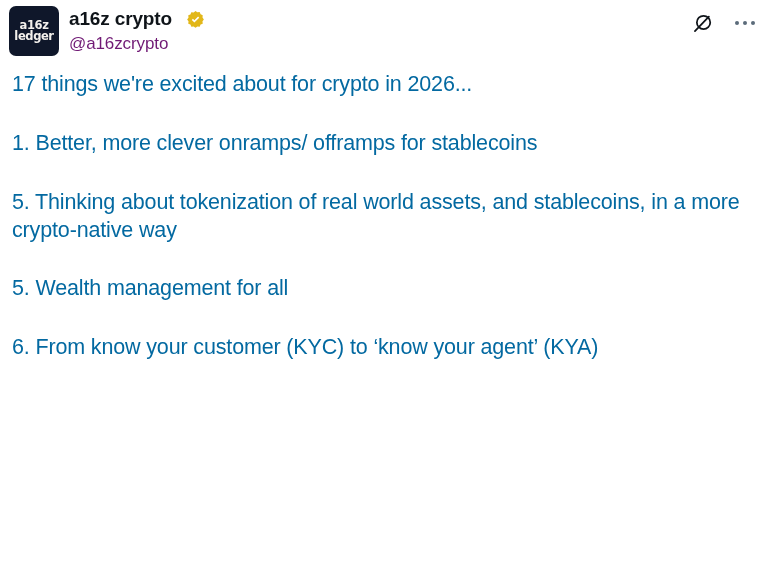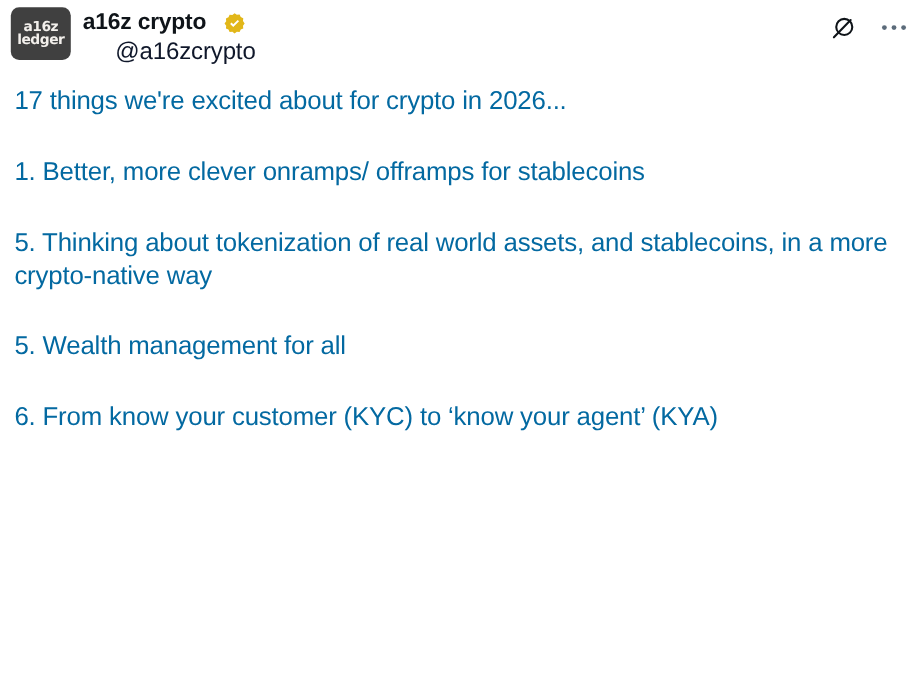--- a/index.html
+++ b/index.html
@@ -28,23 +28,23 @@
   .tweet-header {
     display: flex;
     align-items: flex-start;
     padding: 6px 0 0 9px;
     height: 62px;
     box-sizing: border-box;
   }
 
   .avatar {
     width: 50px;
-    height: 44px;
+    height: 50px;
     border-radius: 7px;
-    background: #404040;
+    background: #0f172a;
     flex: 0 0 50px;
     display: flex;
     flex-direction: column;
     align-items: center;
     justify-content: center;
     overflow: hidden;
     user-select: none;
   }
   .avatar-line {
     color: #f3f0ec;
@@ -76,26 +76,25 @@
     line-height: 22px;
   }
   .verified-badge {
     width: 19px;
     height: 19px;
     display: block;
     flex: 0 0 19px;
     margin-top: 1px;
   }
   .handle {
-    font-size: 20px;
-    color: #0f172a;
+    font-size: 17px;
+    color: #701a75;
     line-height: 23px;
     letter-spacing: -0.1px;
     margin-top: 1px;
-    margin-left: 27px;
   }
 
   
   .header-actions {
     position: absolute;
     top: 8px;
     right: 8px;
     display: flex;
     align-items: center;
     gap: 12px;

